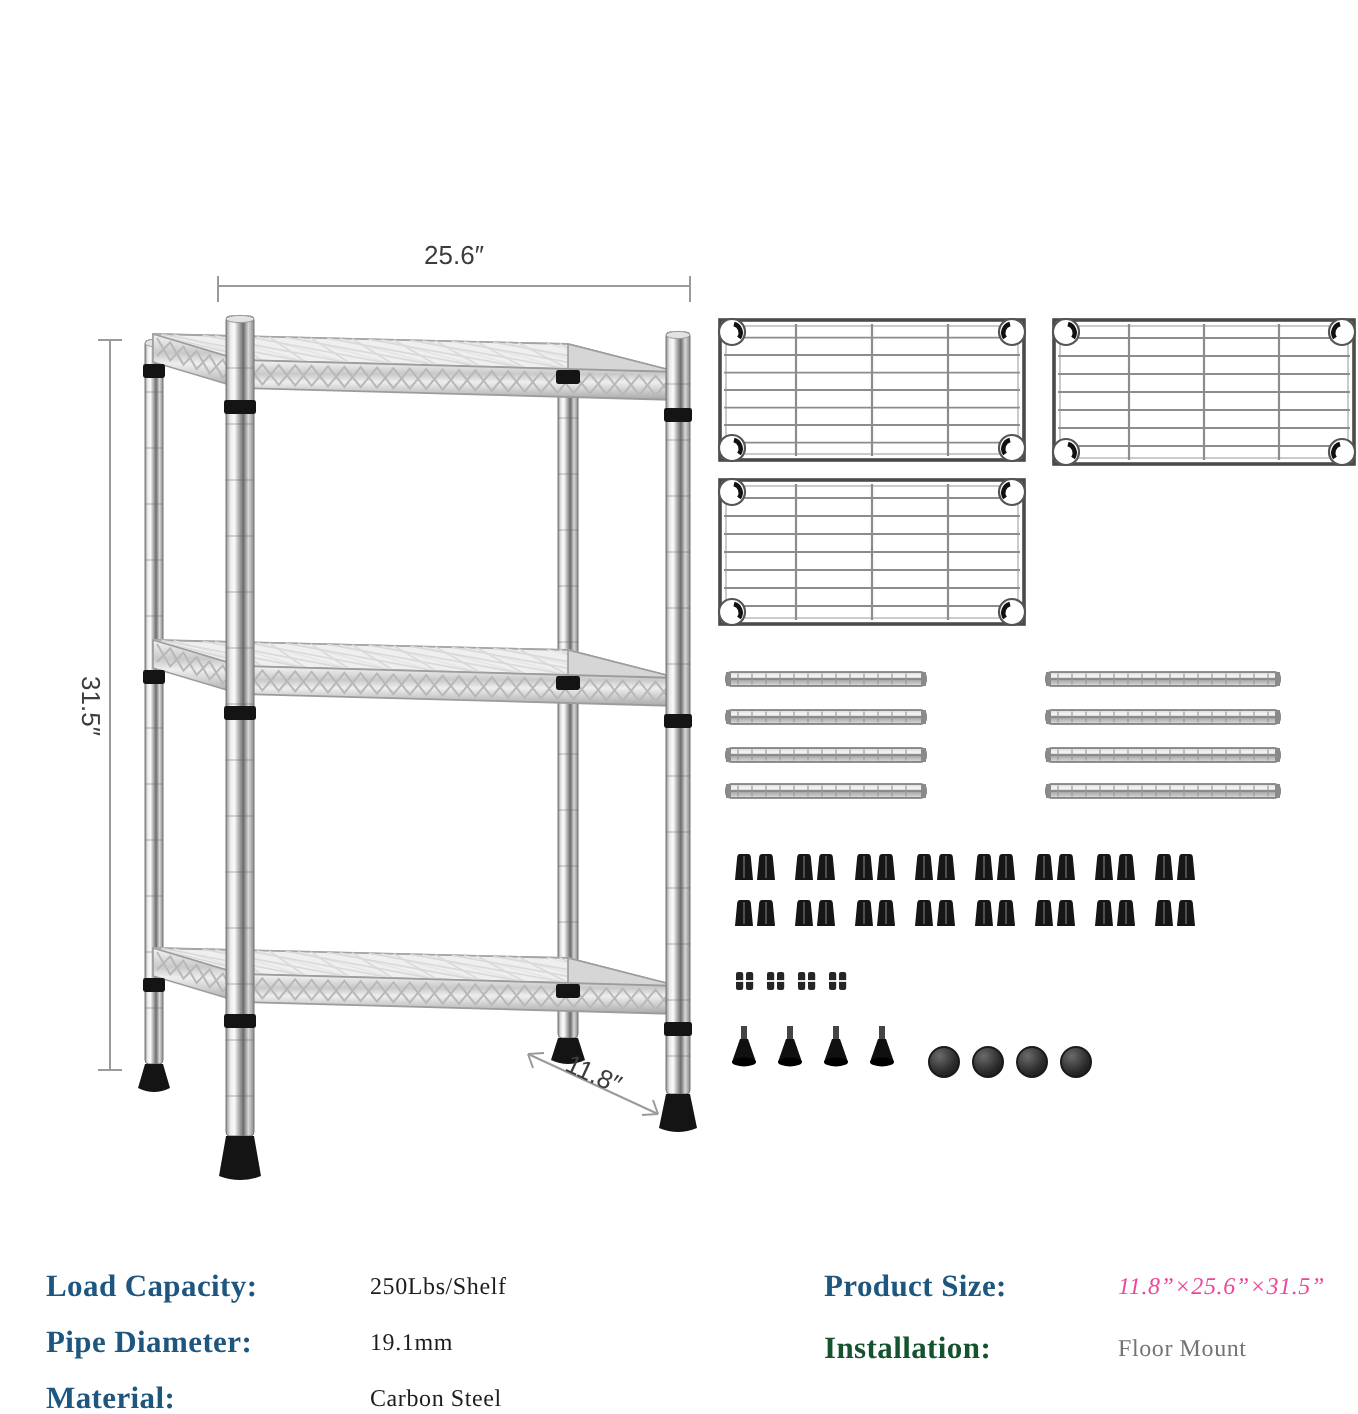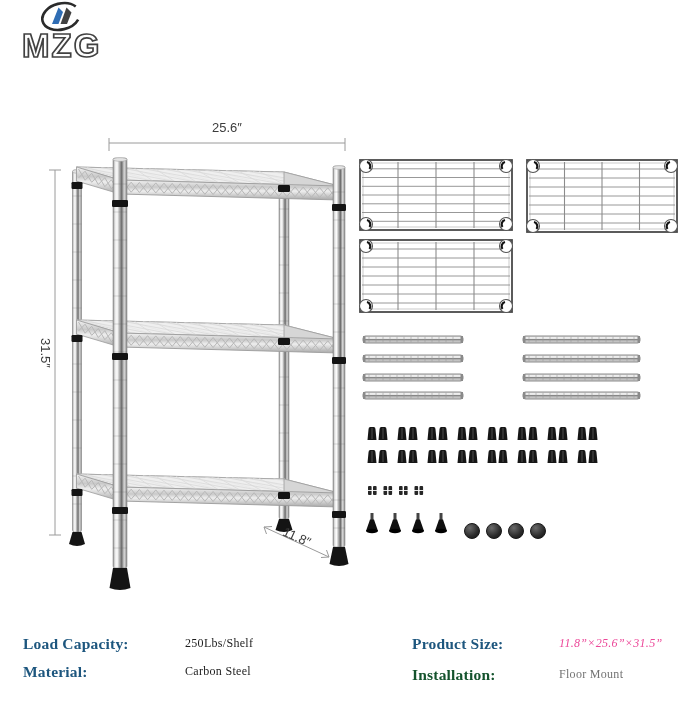--- a/index.html
+++ b/index.html
@@ -20,28 +20,20 @@
   .spec-value{font-weight:normal;font-size:12px;letter-spacing:0.3px;}
   .dimtext{font-size:13px;fill:#3c3c3c;font-family:"Liberation Sans",sans-serif;}
   .logotext{font-family:"Liberation Sans",sans-serif;font-size:33px;font-weight:bold;
             letter-spacing:2px;}
 </style>
 </head>
 <body>
 
 <div class="screen">
 
-  <div id="logo"><svg width="110" height="72" viewBox="0 0 110 72">
-        <g>
-    <ellipse cx="46" cy="16.5" rx="19" ry="13" fill="none" stroke="#2b2b2b" stroke-width="2.6" stroke-dasharray="86 14" stroke-dashoffset="-8" transform="rotate(-14 46 16.5)"></ellipse>
-    <path d="M 37 24 L 43.5 7.5 L 48 12 L 43.5 24 Z" fill="#2f6db4"></path>
-    <path d="M 45.5 24 L 51.5 7.5 L 56.5 12.5 L 52 24 Z" fill="#414141"></path>
-  </g>
-  <text class="logotext" x="7" y="57" fill="#fdfdfd" stroke="#414141" stroke-width="1.7">MZG</text>
-      </svg></div>
 
   <div id="main-illo"><svg width="350" height="520" viewBox="0 0 350 520">
   <defs>
     <linearGradient id="chromeV" x1="0" y1="0" x2="1" y2="0">
       <stop offset="0" stop-color="#8f8f8f"></stop>
             <stop offset="0.15" stop-color="#e9e9e9"></stop>
       <stop offset="0.3" stop-color="#fbfbfb"></stop>
             <stop offset="0.5" stop-color="#9e9e9e"></stop>
       <stop offset="0.62" stop-color="#6d6d6d"></stop>
             <stop offset="0.8" stop-color="#d8d8d8"></stop>
@@ -652,20 +644,24 @@
           <circle cx="188" cy="391" r="7.5" fill="url(#capG)" stroke="#1a1a1a" stroke-width="1"></circle>
         </g>
       </svg></div>
 
   <div class="specs specs-left">
     <div class="spec-row">
       <span class="spec-label" style="color: rgb(29, 86, 126);">Load Capacity:</span>
       <span class="spec-value" style="color: rgb(29, 29, 29);">250Lbs/Shelf</span>
     </div>
     <div class="spec-row">
+      <span class="spec-label" style="color: rgb(29, 86, 126);">Pipe Diameter:</span>
+      <span class="spec-value" style="color: rgb(29, 29, 29);">19.1mm</span>
+    </div>
+    <div class="spec-row">
       <span class="spec-label" style="color: rgb(29, 86, 126);">Material:</span>
       <span class="spec-value" style="color: rgb(29, 29, 29);">Carbon Steel</span>
     </div>
   </div>
 
   <div class="specs specs-right">
     <div class="spec-row">
       <span class="spec-label" style="color: rgb(29, 86, 126);">Product Size:</span>
       <span class="spec-value" style="color: #ec4899; font-style: italic;">11.8”×25.6”×31.5”</span>
     </div>

